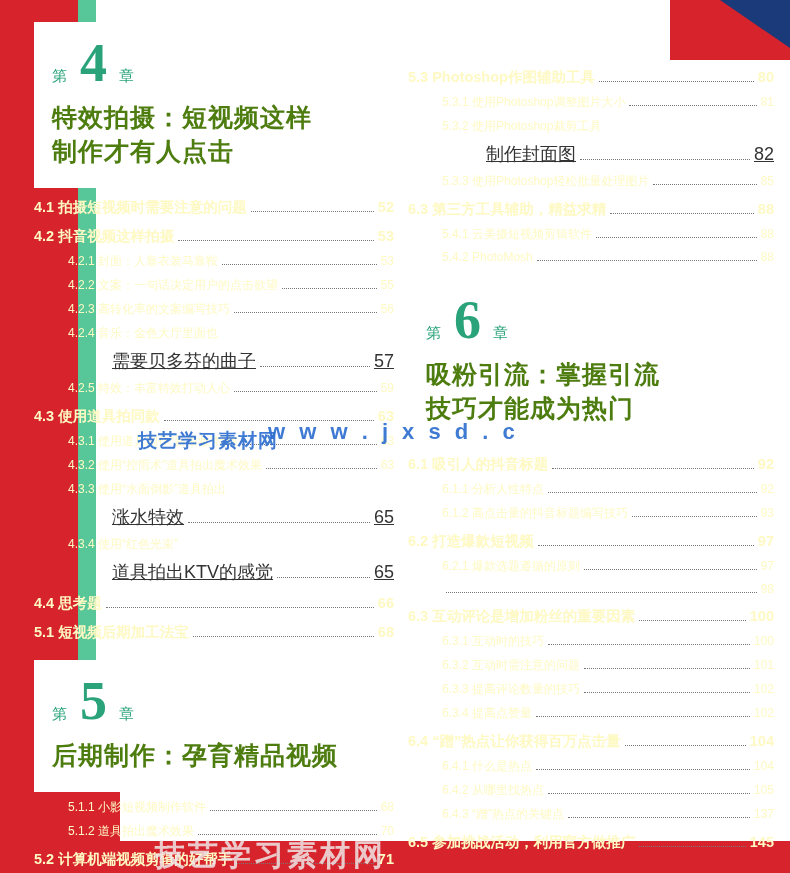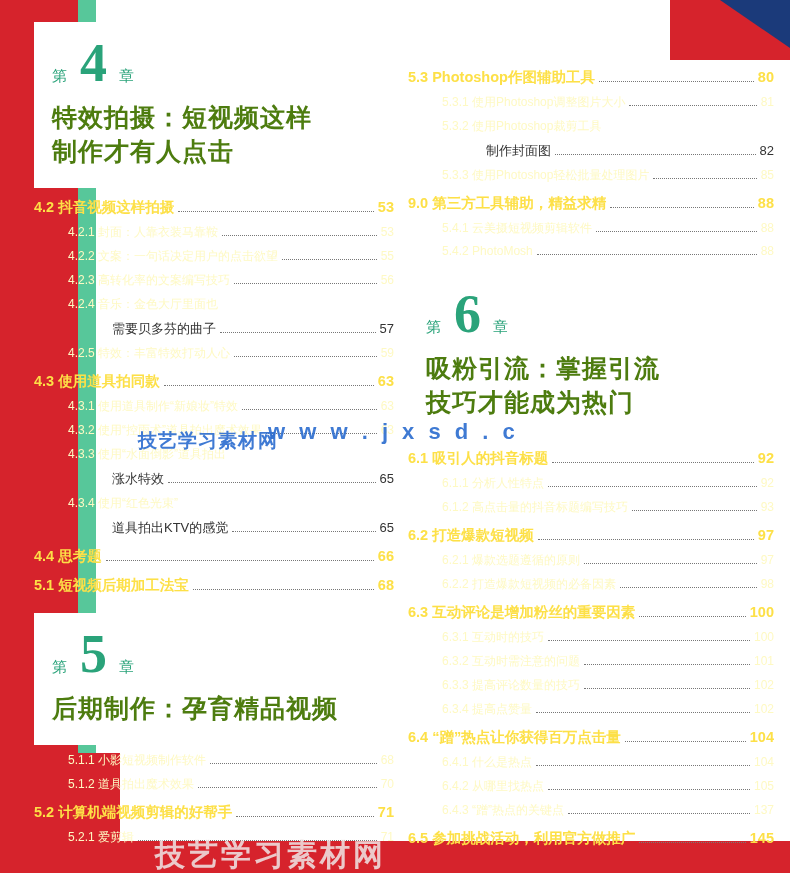--- a/index.html
+++ b/index.html
@@ -45,25 +45,25 @@
 
   
   .toc{margin-top:10px;}
   .entry{display:flex;align-items:baseline;font-size:13px;color:#222;margin:7px 0;}
   .entry .txt{white-space:nowrap;}
   .entry .dots{
     flex:1;border-bottom:1px dotted #777;margin:0 4px 4px 4px;height:0;min-width:8px;
   }
   .entry .pg{white-space:nowrap;}
 
-  .lvl1{font-size:14.5px;font-weight:bold;color:#fde047;margin:10px 0 6px 0;}
+  .lvl1{font-size:14.5px;font-weight:bold;color:#fef9c3;margin:10px 0 6px 0;}
   .lvl1 .pg{font-weight:bold;}
   .lvl2{font-size:12px;color:#fef9c3;margin-left:34px;}
   .lvl2 .pg{font-size:12px;text-align:right;}
-  .cont{font-size:13px;color:#333;margin-left:78px;}
+  .cont{font-size:18px;color:#333;margin-left:78px;text-decoration:underline;}
 
   
   .watermark{
     position:absolute;left:0;top:0;width:790px;height:873px;pointer-events:none;border-radius:17px;
   }
   .wm1{position:absolute;left:138px;top:428px;font-size:19px;color:#2f6fd0;font-weight:bold;letter-spacing:1px;opacity:.92;}
   .wm2{position:absolute;left:268px;top:419px;font-size:22px;color:#2f6fd0;font-weight:bold;letter-spacing:4px;opacity:.92;}
   .wm3{position:absolute;left:155px;top:835px;font-size:30px;color:#efe7e7;font-weight:bold;letter-spacing:3px;opacity:.85;}
 </style>
 </head>
@@ -85,20 +85,25 @@
       <span class="ch-word">第</span>
       <span class="ch-num">4</span>
       <span class="ch-word">章</span>
     </div>
     <div class="ch-title" style="white-space:pre-line">特效拍摄：短视频这样
 制作才有人点击</div>
   </div>
 
   <div class="toc" id="left-toc">
       <div class="entry lvl1">
+        <span class="txt">4.1 拍摄短视频时需要注意的问题</span>
+        <span class="dots"></span>
+        <span class="pg">52</span>
+      </div>
+      <div class="entry lvl1">
         <span class="txt">4.2 抖音视频这样拍摄</span>
         <span class="dots"></span>
         <span class="pg">53</span>
       </div>
       <div class="entry lvl2">
         <span class="txt">4.2.1  封面：人靠衣装马靠鞍</span>
         <span class="dots"></span>
         <span class="pg">53</span>
       </div>
       <div class="entry lvl2">
@@ -216,21 +221,21 @@
         <span class="txt">制作封面图</span>
         <span class="dots"></span>
         <span class="pg">82</span>
       </div>
       <div class="entry lvl2">
         <span class="txt">5.3.3  使用Photoshop轻松批量处理图片</span>
         <span class="dots"></span>
         <span class="pg">85</span>
       </div>
       <div class="entry lvl1">
-        <span class="txt">9.0 第三方工具辅助，精益求精</span>
+        <span class="txt">6.3 第三方工具辅助，精益求精</span>
         <span class="dots"></span>
         <span class="pg">88</span>
       </div>
       <div class="entry lvl2">
         <span class="txt">5.4.1  云美摄短视频剪辑软件</span>
         <span class="dots"></span>
         <span class="pg">88</span>
       </div>
       <div class="entry lvl2">
         <span class="txt">5.4.2  PhotoMosh</span>
@@ -269,21 +274,20 @@
         <span class="txt">6.2 打造爆款短视频</span>
         <span class="dots"></span>
         <span class="pg">97</span>
       </div>
       <div class="entry lvl2">
         <span class="txt">6.2.1  爆款选题遵循的原则</span>
         <span class="dots"></span>
         <span class="pg">97</span>
       </div>
       <div class="entry lvl2">
-        <span class="txt">6.2.2  打造爆款短视频的必备因素</span>
         <span class="dots"></span>
         <span class="pg">98</span>
       </div>
       <div class="entry lvl1">
         <span class="txt">6.3 互动评论是增加粉丝的重要因素</span>
         <span class="dots"></span>
         <span class="pg">100</span>
       </div>
       <div class="entry lvl2">
         <span class="txt">6.3.1  互动时的技巧</span>

